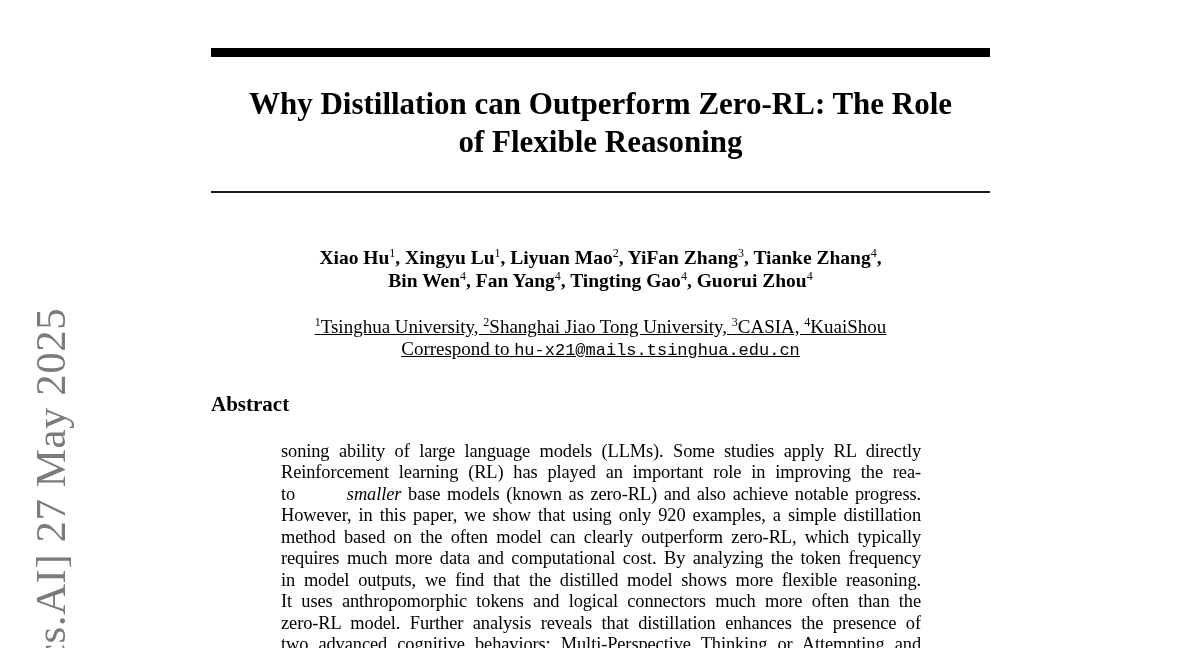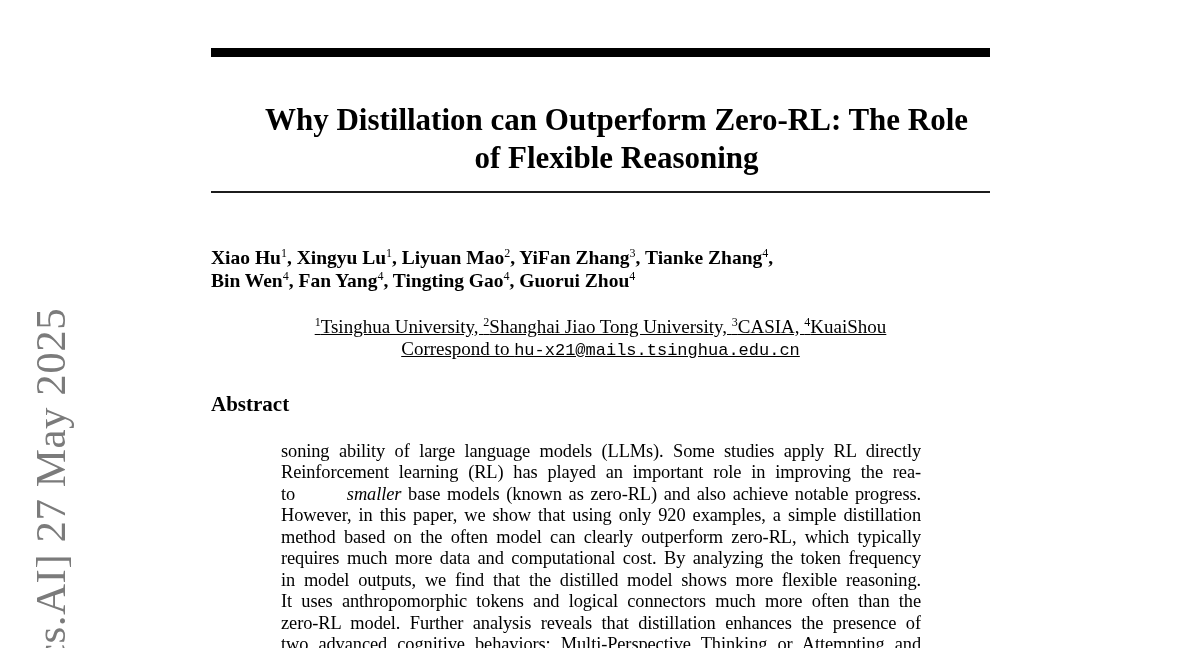--- a/index.html
+++ b/index.html
@@ -33,38 +33,39 @@
   .top-rule {
     position: absolute;
     left: 211px; top: 48px;
     width: 779px; height: 9px;
     background: #000000;
   }
   .title {
     position: absolute;
     left: 211px; top: 85px;
     width: 779px;
-    margin: 16px;
+    margin: 0;
     text-align: center;
     font-size: 31px;
     line-height: 38px;
     font-weight: bold;
   }
   .title-line { display: block; }
   .title-rule {
     position: absolute;
     left: 211px; top: 191px;
     width: 779px; height: 2px;
     background: #1c1c1c;
   }
 
   .authors {
     position: absolute;
     left: 211px; top: 246px;
     width: 779px;
+    text-align: center;
     font-weight: bold;
     font-size: 19.5px;
     line-height: 23px;
   }
   .authors sup { font-weight: normal; }
 
   .affil {
     position: absolute;
     left: 211px; top: 316px;
     width: 779px;

